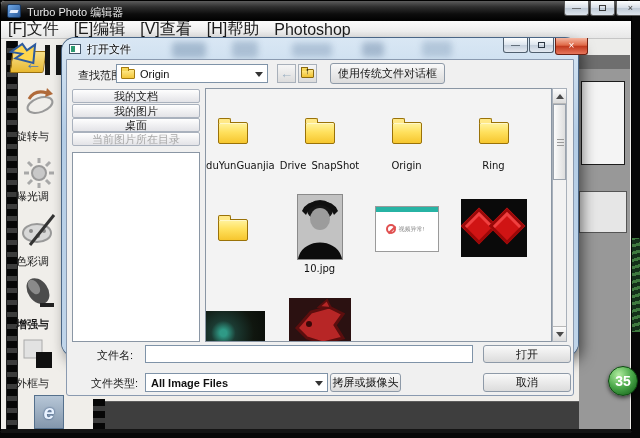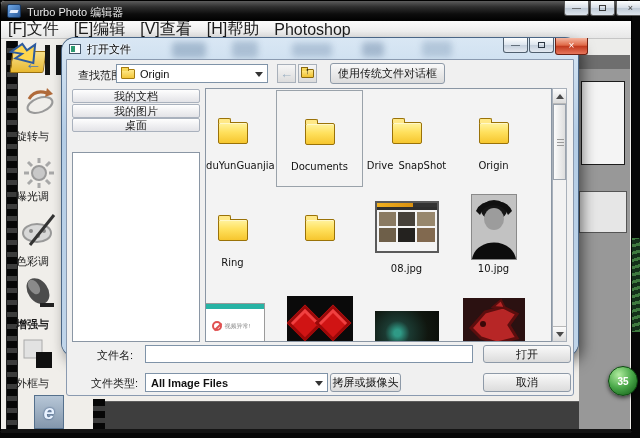--- a/index.html
+++ b/index.html
@@ -65,21 +65,21 @@
   
   .right-col { position:absolute; left:578px; top:0; width:51px; height:394px; background:#989898; }
   .rc-top { position:absolute; left:0; top:0; width:100%; height:16px; background:#ececea; }
   .rc-band { position:absolute; left:0; top:16px; width:100%; height:14px; background:#6e6e6e; }
   .rc-paper1 { position:absolute; left:2px; top:42px; width:44px; height:84px; background:#f4f4f4; border:1px solid #1c1c1c; }
   .rc-paper2 { position:absolute; left:0px; top:152px; width:48px; height:42px; background:#e6e6e6; border:1px solid #555; }
 
   .green-ball { position:absolute; left:608px; top:366px; width:30px; height:30px; border-radius:50%;
     background:radial-gradient(circle at 35% 28%, #b0ec9e, #4aa84a 48%, #17641b 90%);
     border:1px solid #0c4a10; box-shadow:0 2px 4px rgba(0,0,0,.6);
-    display:flex; align-items:center; justify-content:center; color:#fff; font-size:10px; font-weight:bold; z-index:5; }
+    display:flex; align-items:center; justify-content:center; color:#fff; font-size:14px; font-weight:bold; z-index:5; }
 
   
   .dialog { position:absolute; left:62px; top:38px; width:516px; height:318px; z-index:10; border-radius:13px;
     background:linear-gradient(180deg,#d9e7f4,#b4cde6 30%,#c0d5ea);
     box-shadow:0 0 0 1px #4a6686, 4px 6px 14px rgba(0,0,0,.55);padding-left:36px; }
   .dlg-titlebar { position:absolute; left:0; top:0; width:100%; height:21px; border-radius:5px 5px 0 0; overflow:hidden; }
   .glass-blob { position:absolute; filter:blur(3px); opacity:.55; border-radius:4px; }
   .gb1 { left:110px; top:4px; width:34px; height:16px; background:#7e98b4; }
   .gb2 { left:170px; top:3px; width:26px; height:17px; background:#8aa2bc; }
   .gb3 { left:230px; top:5px; width:40px; height:14px; background:#90a8c2; }
@@ -327,61 +327,43 @@
     <div class="nav-btn btn-up-nav">
       <div class="up-folder">
           <span>↑</span>
         </div>
     </div>
     <div class="push-btn btn-legacy">使用传统文件对话框</div>
 
     <div class="side-btn sb-1">我的文档</div>
     <div class="side-btn sb-2">我的图片</div>
     <div class="side-btn sb-3">桌面</div>
+    <div class="side-btn sb-4">当前图片所在目录</div>
     <div class="side-list"></div>
 
     <div class="file-grid">
       <div class="grid-inner">
         <div class="cell">
           <div class="folder-ic"></div>
           <div class="cell-label">BaiduYunGuanjia</div>
         </div>
-        <div class="cell sel">
-          <div class="folder-ic"></div>
-          <div class="cell-label">Documents</div>
-        </div>
         <div class="cell">
           <div class="folder-ic"></div>
           <div class="cell-label">Drive_SnapShot</div>
         </div>
         <div class="cell">
           <div class="folder-ic"></div>
           <div class="cell-label">Origin</div>
         </div>
         <div class="cell">
           <div class="folder-ic"></div>
           <div class="cell-label">Ring</div>
         </div>
         <div class="cell">
           <div class="folder-ic"></div>
-        </div>
-        <div class="cell">
-          <div class="thumb th-08">
-            <div class="bar1"></div>
-              <div class="bar2"></div>
-            <div class="ph-grid">
-              <div class="ph" style="background:#8a7a62"></div>
-                <div class="ph" style="background:#46413a"></div>
-                <div class="ph" style="background:#97876d"></div>
-              <div class="ph" style="background:#6e5f49"></div>
-                <div class="ph" style="background:#24221f"></div>
-                <div class="ph" style="background:#81694f"></div>
-            </div>
-          </div>
-          <div class="cell-label img-label">08.jpg</div>
         </div>
         <div class="cell">
           <div class="thumb th-10">
             <svg width="44" height="64" viewBox="0 0 44 64">
               <rect width="44" height="64" fill="#c2c2c2"></rect>
               <ellipse cx="22" cy="15" rx="13" ry="10" fill="#161616"></ellipse>
               <ellipse cx="22" cy="24" rx="10" ry="11" fill="#9c9c9c"></ellipse>
               <path d="M4,16 Q8,6 22,6 Q36,6 40,16 L36,20 Q32,10 22,10 Q12,10 8,20 Z" fill="#101010"></path>
               <path d="M0,64 C4,42 40,42 44,64 Z" fill="#0c0c0c"></path>
             </svg>

